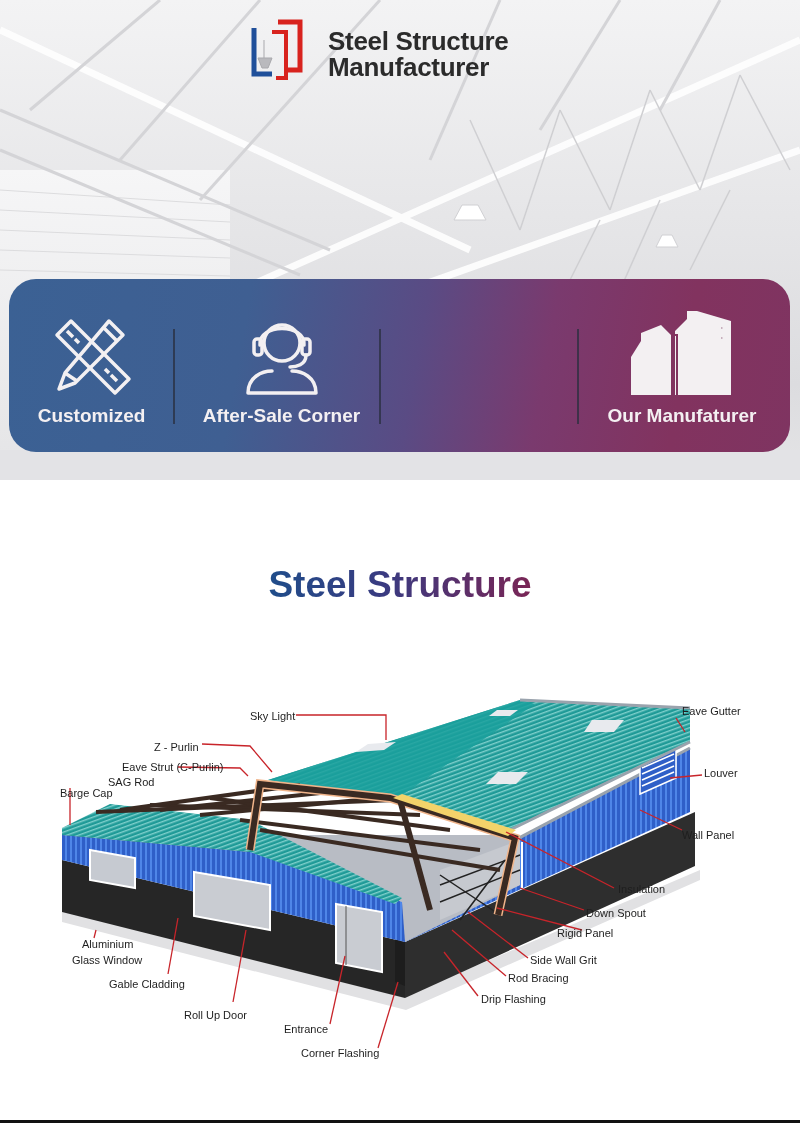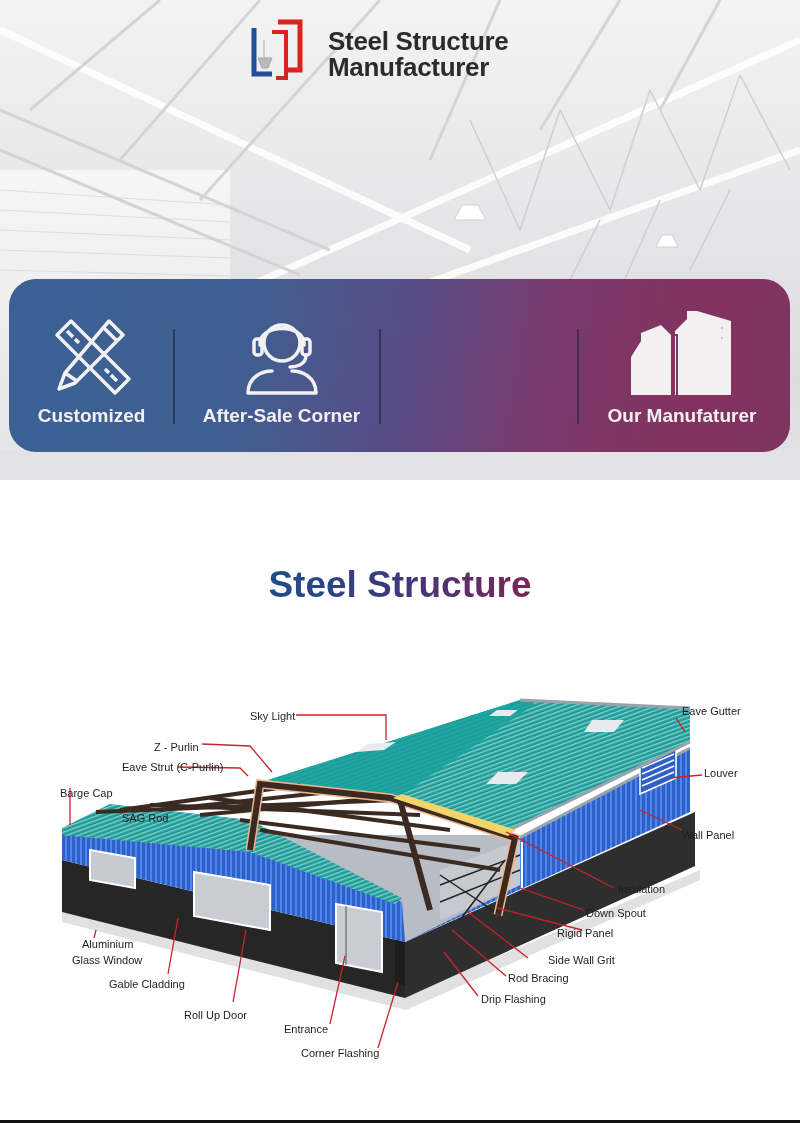--- a/index.html
+++ b/index.html
@@ -280,29 +280,29 @@
       <line x1="168" y1="294" x2="178" y2="238"></line>
       <line x1="233" y1="322" x2="246" y2="250"></line>
       <line x1="330" y1="344" x2="345" y2="276"></line>
       <line x1="378" y1="368" x2="398" y2="302"></line>
     </g>
   </svg>
 
   <div class="lbl" style="left:250px; top:29px;">Sky Light</div>
   <div class="lbl" style="left:154px; top:60px;">Z - Purlin</div>
   <div class="lbl" style="left:122px; top:80px;">Eave Strut (C-Purlin)</div>
-  <div class="lbl" style="left:122px; top:95px;margin-top:36px;">SAG Rod</div>
+  <div class="lbl" style="left:108px; top:95px;">SAG Rod</div>
   <div class="lbl" style="left:60px; top:106px;">Barge Cap</div>
   <div class="lbl" style="left:682px; top:24px;">Eave Gutter</div>
   <div class="lbl" style="left:704px; top:86px;">Louver</div>
   <div class="lbl" style="left:682px; top:148px;">Wall Panel</div>
   <div class="lbl" style="left:618px; top:202px;">Insulation</div>
   <div class="lbl" style="left:586px; top:226px;">Down Spout</div>
   <div class="lbl" style="left:557px; top:246px;">Rigid Panel</div>
-  <div class="lbl" style="left:548px; top:273px;">Side Wall Grit</div>
+  <div class="lbl" style="left:530px; top:273px;">Side Wall Grit</div>
   <div class="lbl" style="left:508px; top:291px;">Rod Bracing</div>
   <div class="lbl" style="left:481px; top:312px;">Drip Flashing</div>
   <div class="lbl" style="left:72px; top:257px;margin-left:10px;">Aluminium</div>
   <div class="lbl" style="left:72px; top:273px;">Glass Window</div>
   <div class="lbl" style="left:109px; top:297px;">Gable Cladding</div>
   <div class="lbl" style="left:184px; top:328px;">Roll Up Door</div>
   <div class="lbl" style="left:284px; top:342px;">Entrance</div>
   <div class="lbl" style="left:301px; top:366px;">Corner Flashing</div>
 </div>
 

